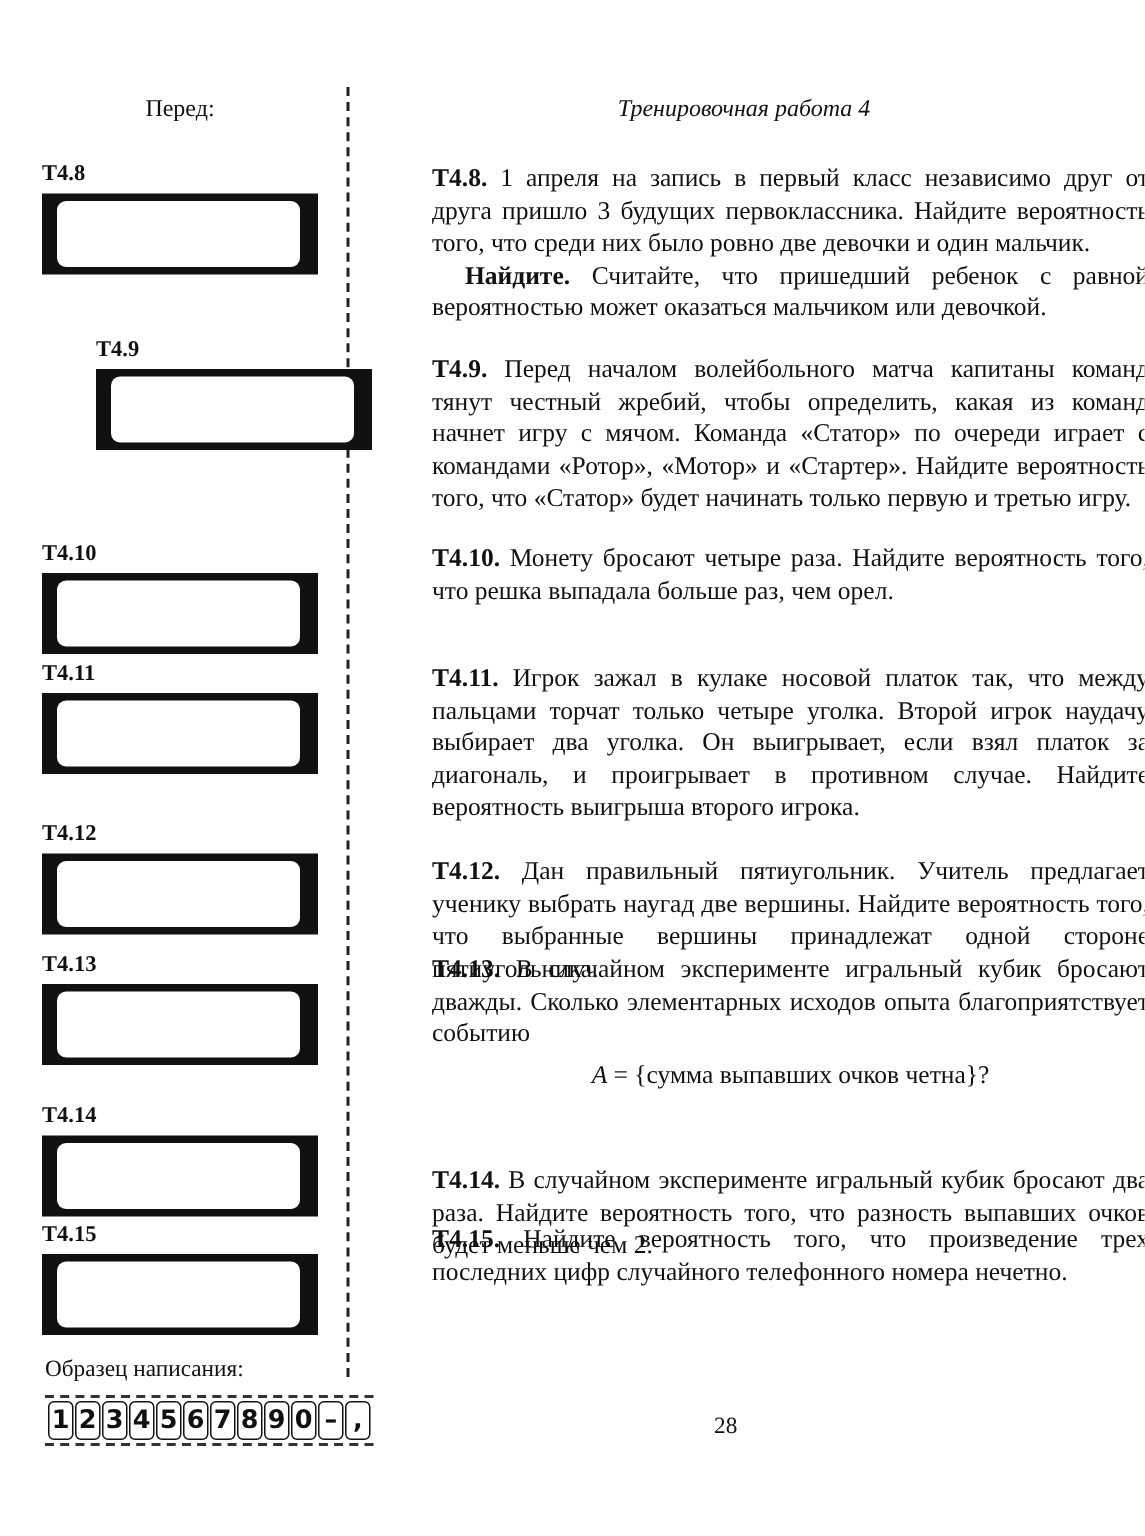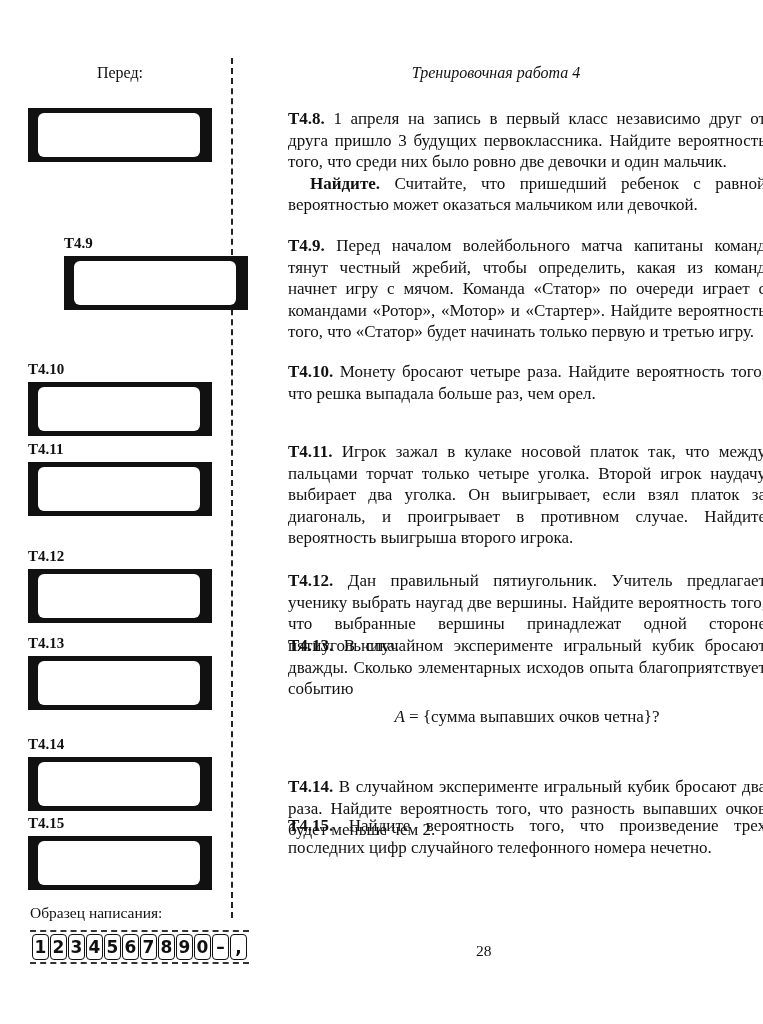--- a/index.html
+++ b/index.html
@@ -34,25 +34,26 @@
 </style>
 </head>
 <body>
 
 <div class="divider"></div>
 
 <div class="answers-title">Перед:</div>
 <div class="work-title">Тренировочная работа 4</div>
 
 <div class="ans" style="top:108px;">
+  <div class="ans-label">T4.8</div>
   <div class="ans-box">
       <div class="ans-box-inner"></div>
     </div>
 </div>
-<div class="ans" style="top:235px;padding-left:36px;">
+<div class="ans" style="top:225px;padding-left:36px;">
   <div class="ans-label">T4.9</div>
   <div class="ans-box">
       <div class="ans-box-inner"></div>
     </div>
 </div>
 <div class="ans" style="top:361px;">
   <div class="ans-label">T4.10</div>
   <div class="ans-box">
       <div class="ans-box-inner"></div>
     </div>

